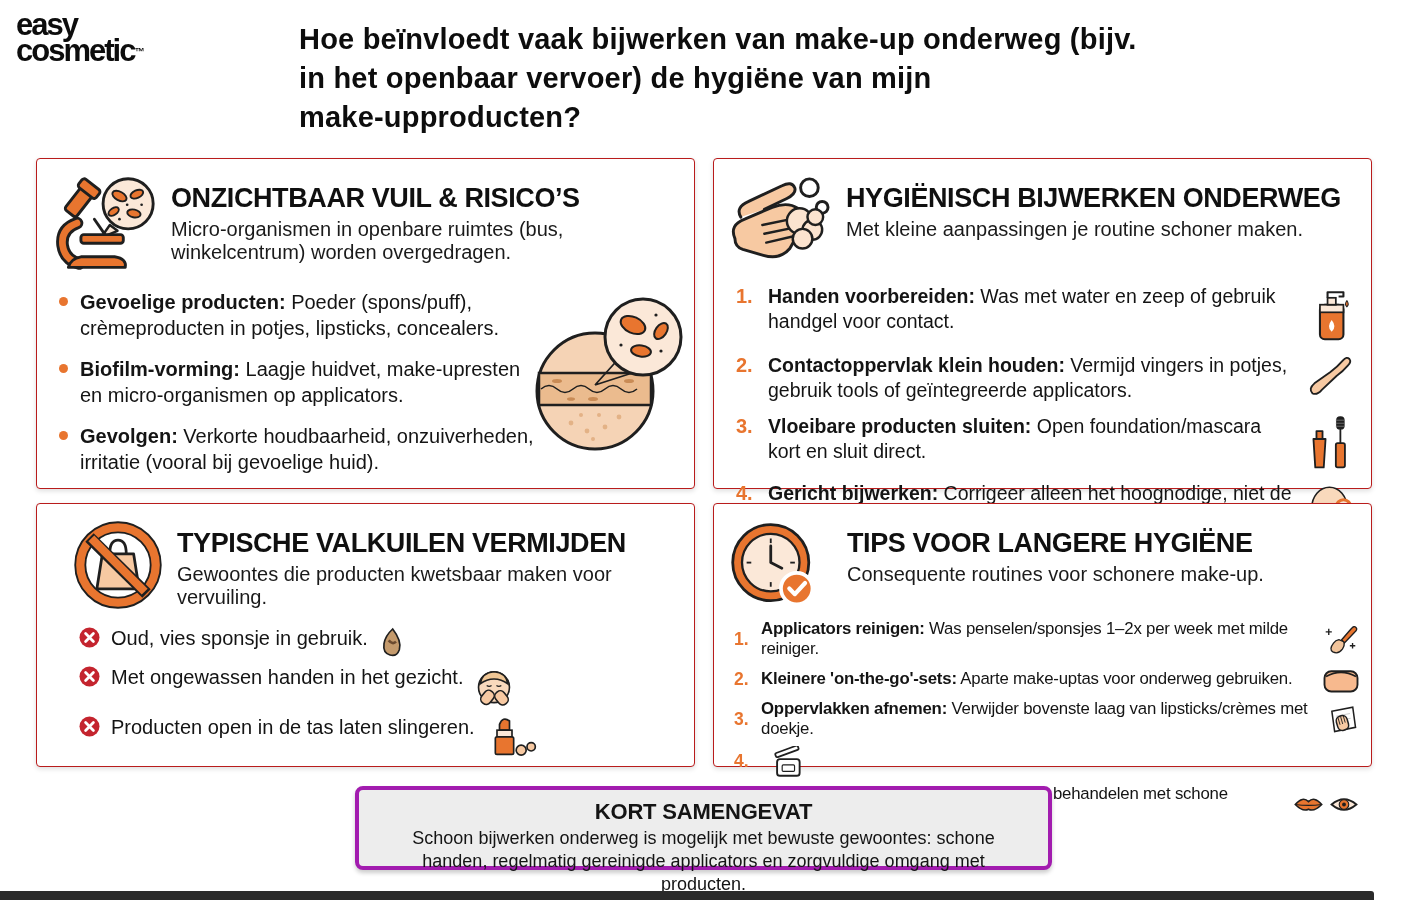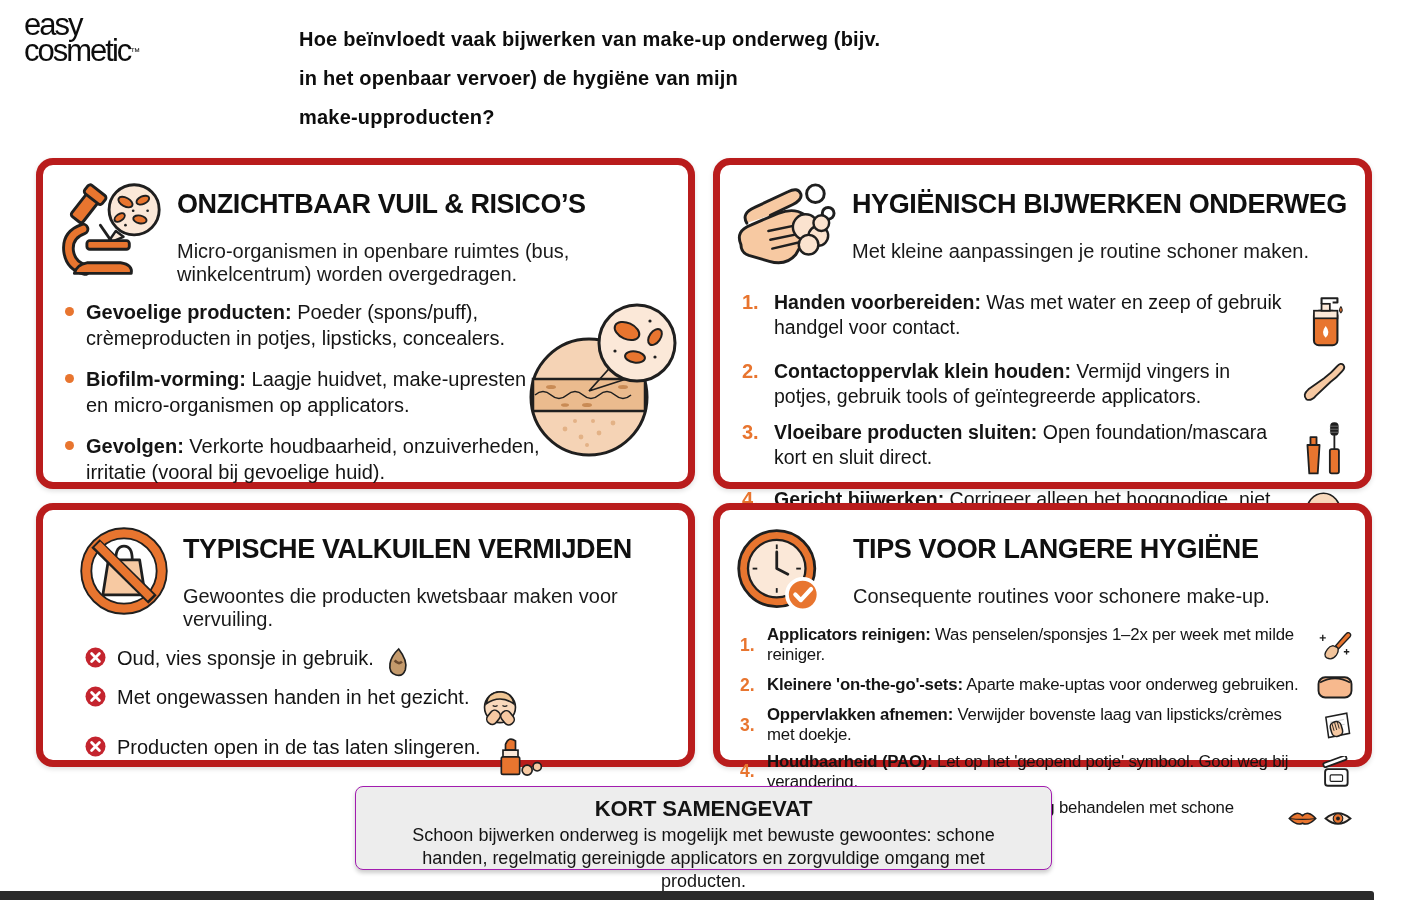--- a/index.html
+++ b/index.html
@@ -1,34 +1,34 @@
 <!DOCTYPE html>
 <html><head>
 <meta charset="utf-8">
 <style>
   * { margin:0; padding:0; box-sizing:border-box; }
   html,body { width:1408px; height:900px; }
   body { font-family:"Liberation Sans",sans-serif; background:#ffffff; position:relative; overflow:hidden; color:#141414; }
 
   
-  .logo { position:absolute; left:24px; top:12px; font-weight:normal; font-size:31px; line-height:.84; letter-spacing:-2px; color:#0d0d0d; }
+  .logo { position:absolute; left:16px; top:12px; font-weight:bold; font-size:31px; line-height:.84; letter-spacing:-2px; color:#0d0d0d; }
   .logo .tm { font-size:10px; letter-spacing:0; vertical-align:6px; }
-  .main-title { position:absolute; left:299px; top:20px; font-weight:bold; font-size:20px; line-height:39px; letter-spacing:.2px; color:#0d0d0d; }
-
-  
-  .card { position:absolute; background:#fff; border:7px solid #b91c1c; border-radius:17px; box-shadow:0 2px 5px rgba(0,0,0,.13); }
+  .main-title { position:absolute; left:299px; top:20px; font-weight:bold; font-size:29px; line-height:39px; letter-spacing:.2px; color:#0d0d0d; }
+
+  
+  .card { position:absolute; background:#fff; border:1px solid #b91c1c; border-radius:4px; box-shadow:0 2px 5px rgba(0,0,0,.13); }
   #card1 { left:36px; top:158px; width:659px; height:331px; }
   #card2 { left:713px; top:158px; width:659px; height:331px; }
   #card3 { left:36px; top:503px; width:659px; height:264px;padding-left:20px; }
   #card4 { left:713px; top:503px; width:659px; height:264px; }
 
   .card-head { display:flex; align-items:flex-start; padding:15px 16px 0 15px; gap:13px; }
   .head-text { padding-top:9px; }
   .card-title { font-size:27px; font-weight:bold; letter-spacing:-.4px; color:#101010; }
-  .card-sub { font-size:20px; margin-top:20px; color:#1a1a1a; }
+  .card-sub { font-size:20px; margin-top:4px; color:#1a1a1a; }
 
   
   .bullets { margin-top:13px; padding:0 16px 0 22px; width:520px; }
   .bullet-row { display:flex; gap:12px; margin-bottom:15px; }
   .dot { flex:0 0 9px; width:9px; height:9px; border-radius:50%; background:#E8752F; margin-top:8px; }
   .bullet-text { font-size:20px; line-height:26px; }
   .b { font-weight:bold; }
   .sponge-illu { position:absolute; right:5px; top:134px; }
 
   
@@ -45,21 +45,21 @@
   .pitfall-icon { display:flex; align-items:center; }
 
   
   .tips { margin-top:10px; padding:0 12px 0 20px; }
   .tip-row { display:flex; align-items:center; margin-bottom:6.5px; min-height:25px; }
   .tip-num { color:#E8752F; font-weight:bold; font-size:17.5px; flex:0 0 27px; }
   .tip-text { flex:1; font-size:16.8px; letter-spacing:-.2px; padding-right:4px; }
   .tip-icon { flex:0 0 auto; min-width:44px; display:flex; justify-content:flex-end; align-items:center; gap:5px; }
 
   
-  .summary { position:absolute; left:355px; top:786px; width:697px; height:84px; background:#ededed; border:1px solid #a21caf; border-radius:8px; text-align:center; padding:9px 26px 0 26px; box-shadow:0 3px 4px rgba(0,0,0,.2); }
+  .summary { position:absolute; left:355px; top:786px; width:697px; height:84px; background:#ededed; border:4px solid #a21caf; border-radius:8px; text-align:center; padding:9px 26px 0 26px; box-shadow:0 3px 4px rgba(0,0,0,.2); }
   .summary-title { font-size:22px; font-weight:bold; letter-spacing:-.2px; }
   .summary-text { font-size:18px; line-height:23px; margin-top:2px; }
 
   .bottom-bar { position:absolute; left:0; bottom:0; width:1374px; height:9px; background:#2b2b2b; border-radius:0 3px 0 0; }
 
   svg { display:block; }
 </style>
 </head>
 <body>
 
@@ -364,21 +364,20 @@
           <path d="M13 19 L33 15 M14 26 L34 22" stroke="#cfcfcf" stroke-width="1.6"></path>
           <g transform="rotate(-16 23 28)">
             <rect x="14" y="18" width="16" height="21" rx="7" fill="#F7C9A2" stroke="#1f1f1f" stroke-width="2.2"></rect>
             <path d="M18 20 v10 M22 19 v11 M26 19 v10" stroke="#1f1f1f" stroke-width="1.2" fill="none"></path>
           </g>
         </svg>
       </span>
     </div>
     <div class="tip-row">
       <span class="tip-num">4.</span>
-      <span class="tip-text"><span class="b">Houdbaarheid (PAO):</span><span> Let op het 'geopend potje' symbool. Gooi weg bij verandering.</span></span>
       <span class="tip-icon">
         <svg width="34" height="32" viewBox="0 0 46 44">
           <g transform="rotate(-20 12 12)">
               <rect x="6" y="8" width="33" height="6" rx="2" fill="#fff" stroke="#1f1f1f" stroke-width="2.4"></rect>
             </g>
           <rect x="8" y="18" width="31" height="23" rx="4" fill="#fff" stroke="#1f1f1f" stroke-width="2.6"></rect>
           <rect x="15" y="26" width="17" height="9" rx="1.5" fill="#fff" stroke="#1f1f1f" stroke-width="1.6"></rect>
         </svg>
       </span>
     </div>

